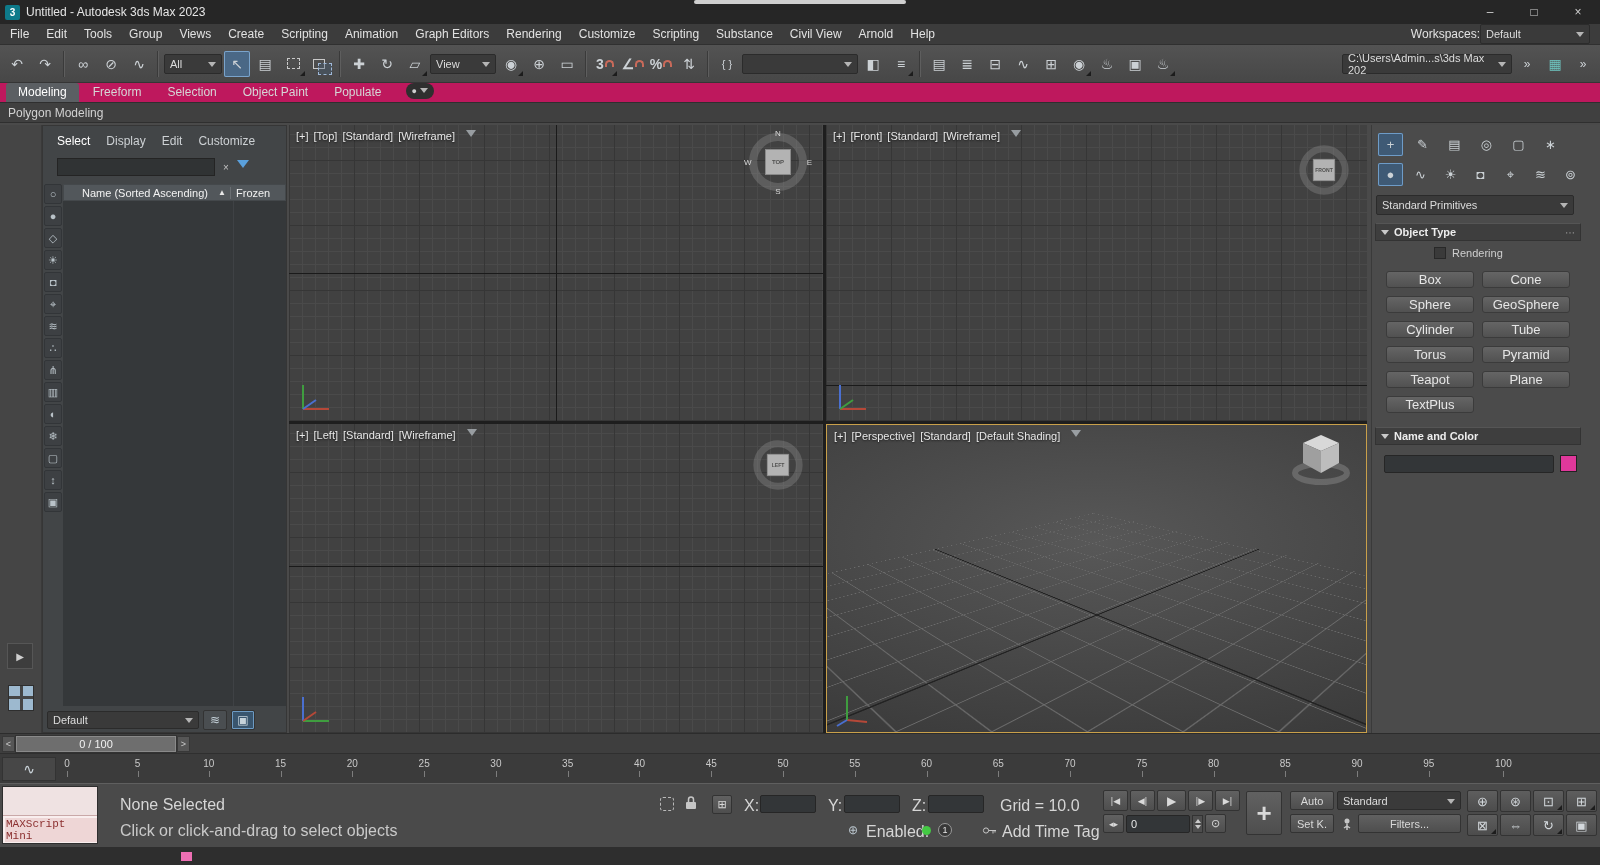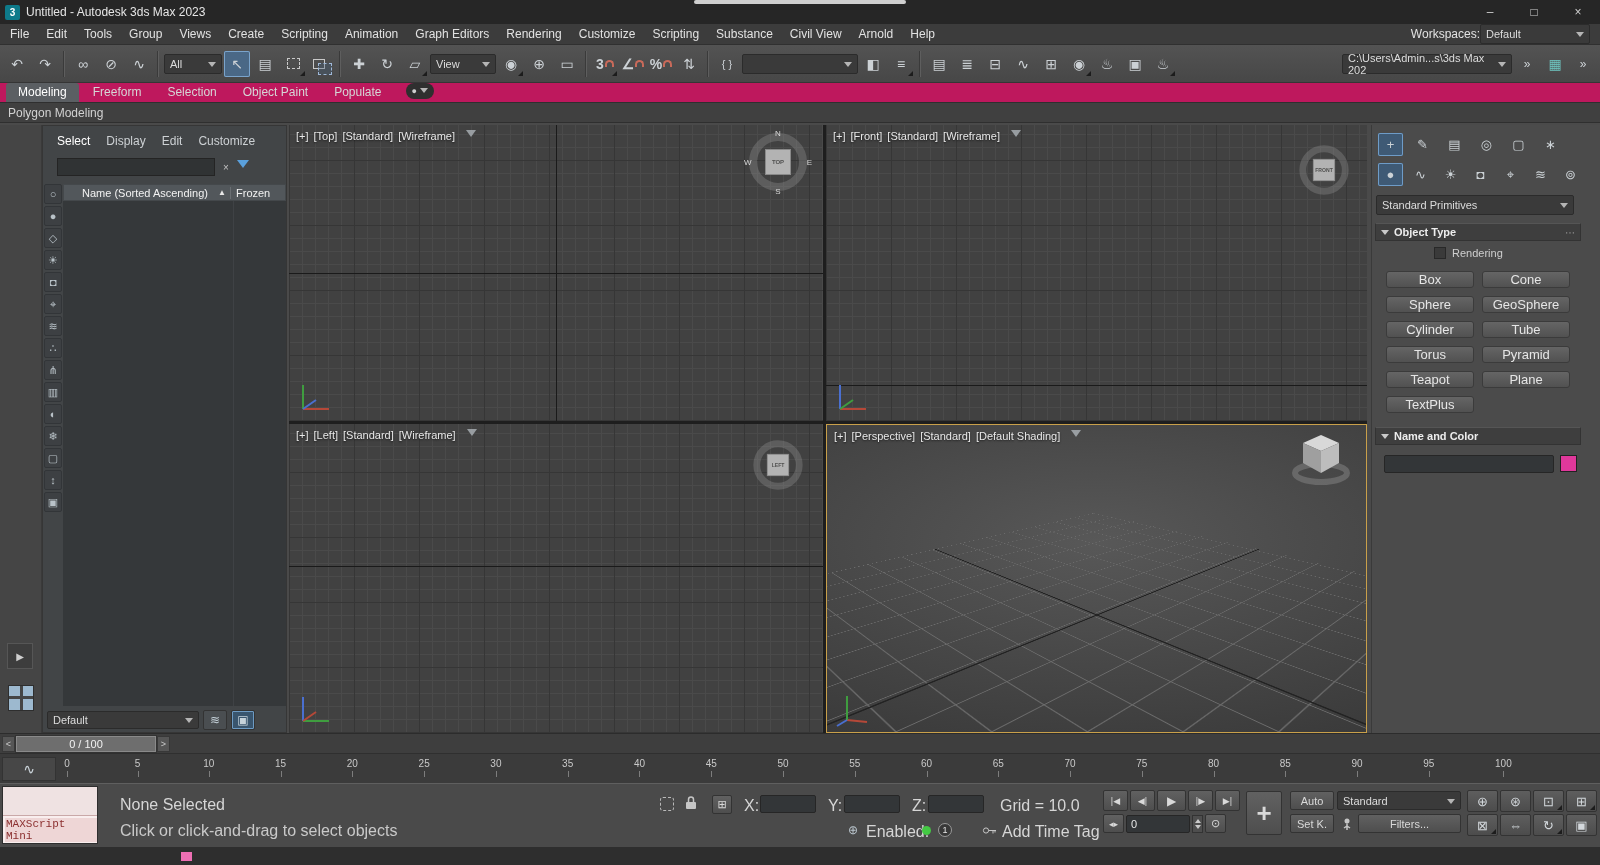--- a/index.html
+++ b/index.html
@@ -74,21 +74,21 @@
 .vring{position:absolute;inset:2px;border:8px solid rgba(145,145,145,.35);border-radius:50%}
 .vface{position:absolute;left:50%;top:50%;transform:translate(-50%,-50%);width:26px;height:26px;background:#b3b3b3;border:1px solid #898989;color:#50504f;font-size:6px;font-weight:bold;display:flex;align-items:center;justify-content:center}
 .vn{position:absolute;font-size:8px;color:#dadada}
 #persp{border:1px solid #c9a04a}
 #persp-bg{position:absolute;inset:0;background:radial-gradient(ellipse 120% 90% at 50% 38%,#585858 0%,#474747 45%,#333333 100%)}
 #persp-plane{position:absolute;left:50%;top:62%;width:640px;height:640px;transform:translate(-50%,-50%) perspective(520px) rotateX(66deg) rotateZ(45deg);background-image:linear-gradient(0deg,transparent calc(50% - 1px),#232323 calc(50% - 1px),#232323 calc(50% + 1px),transparent calc(50% + 1px)),linear-gradient(90deg,transparent calc(50% - 1px),#232323 calc(50% - 1px),#232323 calc(50% + 1px),transparent calc(50% + 1px)),repeating-linear-gradient(0deg,#6b6b6b 0 1px,transparent 1px 45px),repeating-linear-gradient(90deg,#6b6b6b 0 1px,transparent 1px 45px)}
 .tripod{position:absolute;left:6px;bottom:4px}
 
 #timeslider{position:absolute;left:0;top:733px;width:1600px;height:20px;background:#3e3e3e;border-top:1px solid #2c2c2c;display:flex;align-items:center;gap:1px;padding:0 2px}
 .tsbtn{width:13px;height:16px;background:#565656;border:1px solid #383838;color:#cccccc;font-size:9px;display:flex;align-items:center;justify-content:center}
-#tshandle{width:140px;height:16px;background:#6e6e6e;border:1px solid #8a8a8a;box-shadow:0 0 0 1px #333;color:#f2f2f2;font-size:11px;display:flex;align-items:center;justify-content:center}
+#tshandle{width:160px;height:16px;background:#6e6e6e;border:1px solid #8a8a8a;box-shadow:0 0 0 1px #333;color:#f2f2f2;font-size:11px;display:flex;align-items:center;justify-content:center}
 #trackbar{position:absolute;left:0;top:753px;width:1600px;height:30px;background:#3b3b3b;border-top:1px solid #2f2f2f}
 #curvebtn{position:absolute;left:2px;top:3px;width:54px;height:24px;background:#474747;border:1px solid #333;display:flex;align-items:center;justify-content:center;color:#c9d2d8;font-size:14px}
 #ruler{position:absolute;left:62px;top:4px;width:1450px;display:flex;justify-content:space-between}
 .tick{position:relative;font-size:10px;color:#c9c9c9;min-width:10px;text-align:center}
 .tick::after{content:"";position:absolute;left:50%;top:13px;width:1px;height:6px;background:#7d7d7d}
 
 #statusbar{position:absolute;left:0;top:783px;width:1600px;height:64px;background:#4a4a4a;border-top:1px solid #5f5f5f}
 #maxscript{position:absolute;left:2px;top:2px;width:96px;height:58px;border:1px solid #2e2e2e;background:#f3e7e7}
 #msrow1{height:29px;background:#efe2e2;border-bottom:1px solid #c9a8a8}
 #msrow2{height:27px;background:#f9eeee;display:flex;align-items:center;padding-left:2px}

